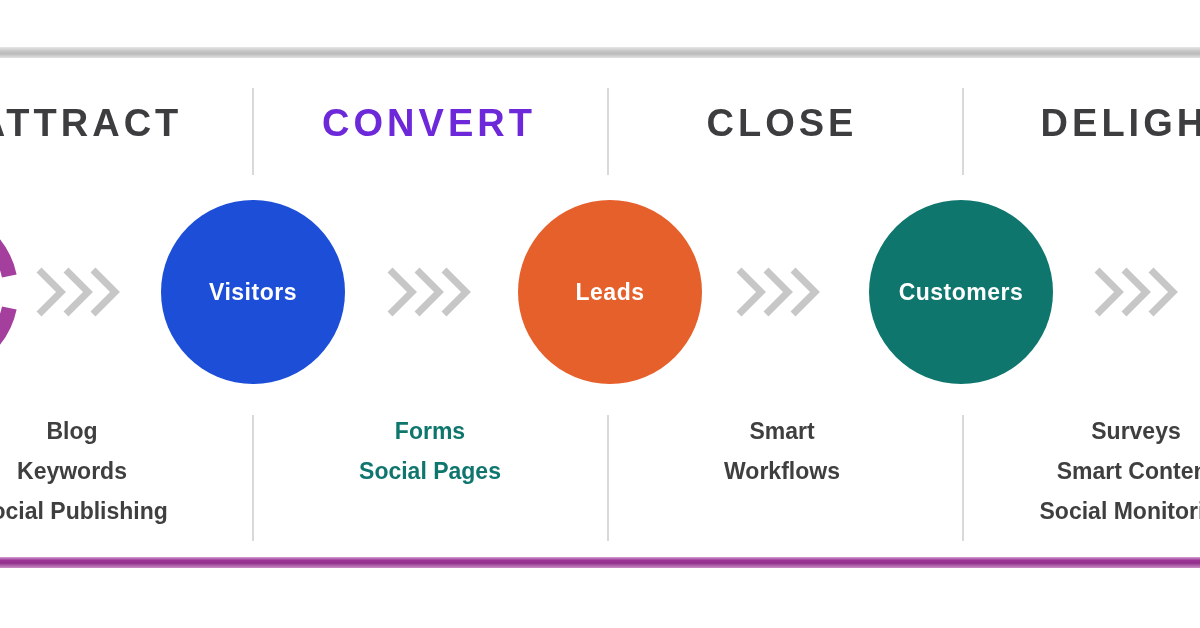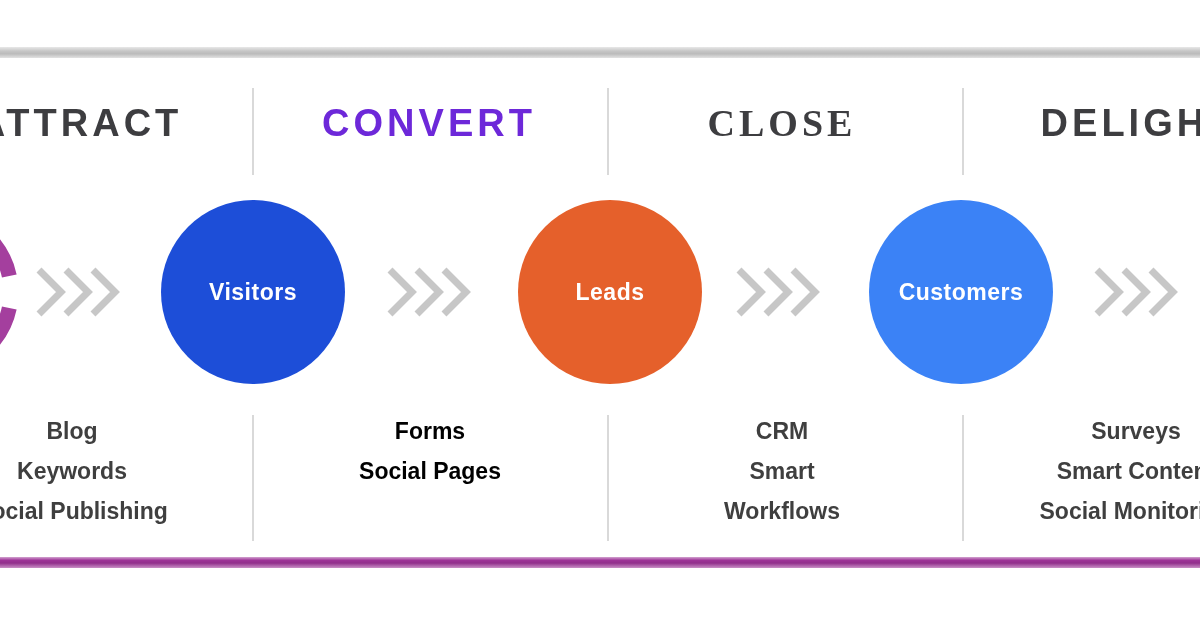--- a/index.html
+++ b/index.html
@@ -40,21 +40,21 @@
 </style>
 </head>
 <body>
 
 <div class="canvas">
 
   <div class="hbar top" style="background-color: rgb(197, 197, 197);"></div>
 
   <div class="heading h0" style="color: rgb(61, 61, 64);">ATTRACT</div>
   <div class="heading h1" style="color: #6d28d9;">CONVERT</div>
-  <div class="heading h2" style="color: rgb(61, 61, 64); font-family: Liberation Serif, serif;">CLOSE</div>
+  <div class="heading h2" style="color: rgb(61, 61, 64);">CLOSE</div>
   <div class="heading h3" style="color: rgb(61, 61, 64);">DELIGHT</div>
 
   <div class="vdiv tdiv dx0" style="background-color: rgb(217, 217, 217);"></div>
   <div class="vdiv tdiv dx1" style="background-color: rgb(217, 217, 217);"></div>
   <div class="vdiv tdiv dx2" style="background-color: rgb(217, 217, 217);"></div>
 
   <svg class="ring" width="24" height="125" viewBox="0 230 24 125" style="color: rgb(164, 63, 158);">
     <path d="M -10.6 238.5 A 77 77 0 0 1 9.3 276"></path>
     <path d="M 9.3 308 A 77 77 0 0 1 -10.6 345.5"></path>
   </svg>
@@ -79,39 +79,38 @@
       <path d="M32,4 L54,26 L32,48"></path>
       <path d="M59,4 L81,26 L59,48"></path>
   </svg>
 
   <div class="circle c0" style="background-color: #1d4ed8;">
     <span style="color: rgb(255, 255, 255);">Visitors</span>
   </div>
   <div class="circle c1" style="background-color: rgb(229, 96, 43); justify-content: center;">
     <span style="color: rgb(255, 255, 255);">Leads</span>
   </div>
-  <div class="circle c2" style="background-color: #3b82f6;">
+  <div class="circle c2" style="background-color: #0f766e;">
     <span style="color: rgb(255, 255, 255);">Customers</span>
   </div>
 
   <div class="vdiv bdiv dx0" style="background-color: rgb(217, 217, 217);"></div>
   <div class="vdiv bdiv dx1" style="background-color: rgb(217, 217, 217);"></div>
   <div class="vdiv bdiv dx2" style="background-color: rgb(217, 217, 217);"></div>
 
   <div class="list l0" style="color: rgb(63, 63, 63);">
     <div>Blog</div>
     <div>Keywords</div>
     <div>Social Publishing</div>
   </div>
-  <div class="list l1" style="color: #000000;">
+  <div class="list l1" style="color: #0f766e;">
     <div>Forms</div>
     <div>Social Pages</div>
   </div>
   <div class="list l2" style="color: rgb(63, 63, 63);">
-    <div>CRM</div>
     <div>Smart</div>
     <div>Workflows</div>
   </div>
   <div class="list l3" style="color: rgb(63, 63, 63);">
     <div>Surveys</div>
     <div>Smart Content</div>
     <div>Social Monitoring</div>
   </div>
 
   <div class="hbar bottom" style="background-color: rgb(157, 51, 151);"></div>

